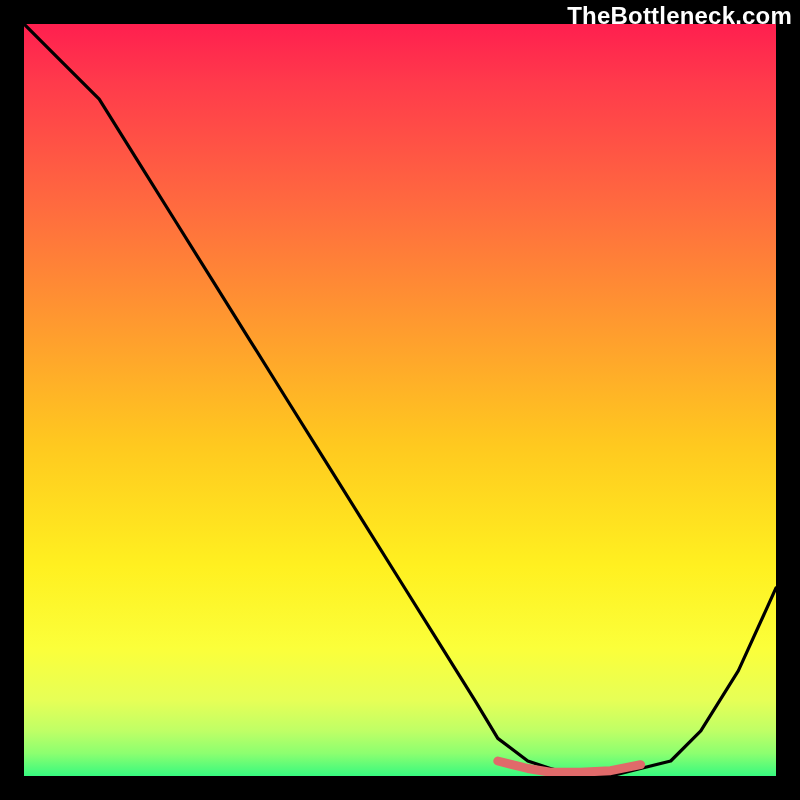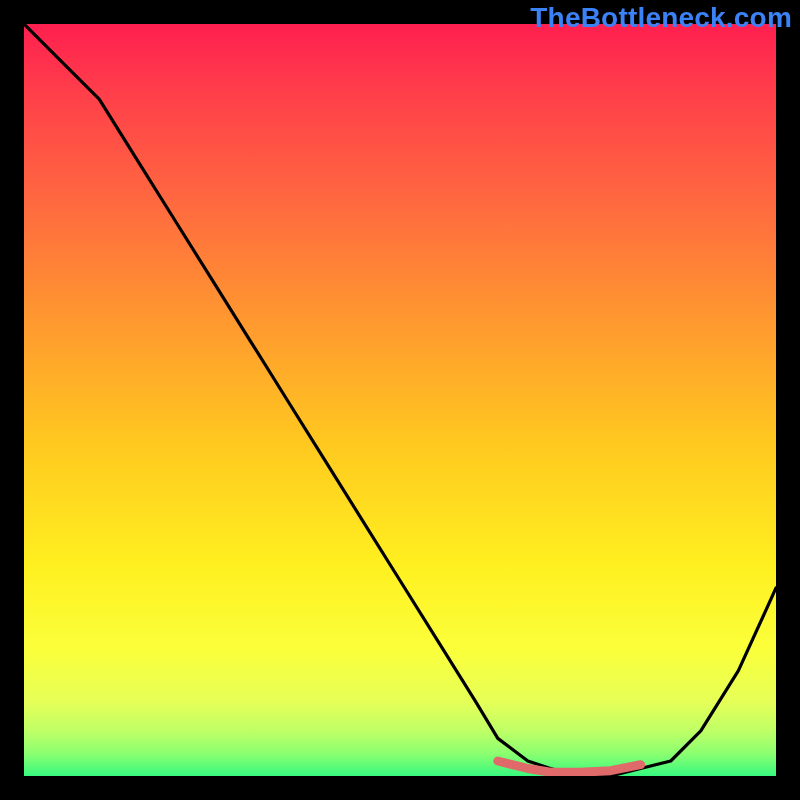--- a/index.html
+++ b/index.html
@@ -13,22 +13,22 @@
   .outer {
     position: relative;
     width: 800px;
     height: 800px;
     background: #000;
   }
   .watermark {
     position: absolute;
     top: 2px;
     right: 8px;
-    color: #3b82f6;
-    font-size: 28px;
+    color: #ffffff;
+    font-size: 24px;
     font-weight: 600;
     letter-spacing: 0.2px;
     z-index: 10;
   }
   .plot {
     position: absolute;
     left: 24px;
     top: 24px;
     width: 752px;
     height: 752px;

